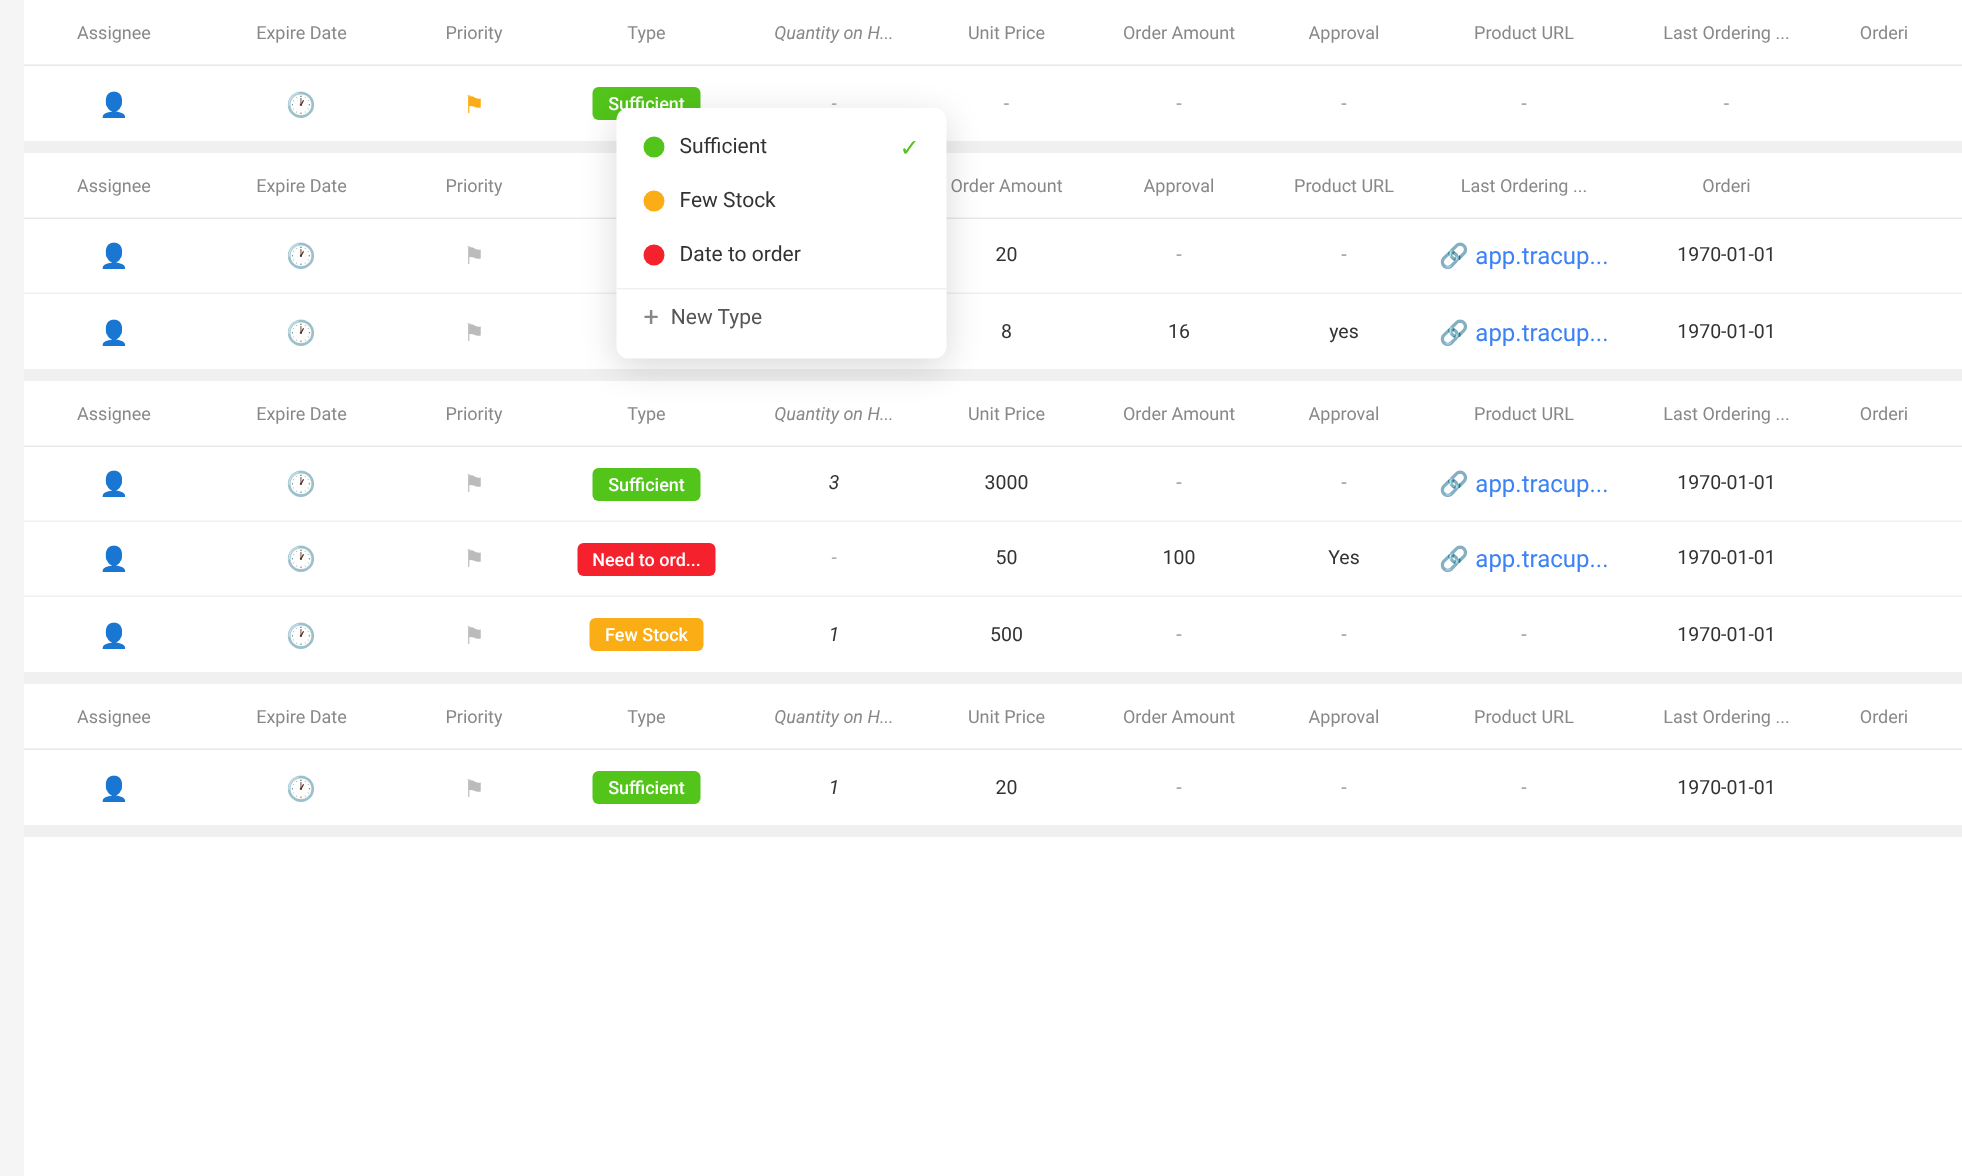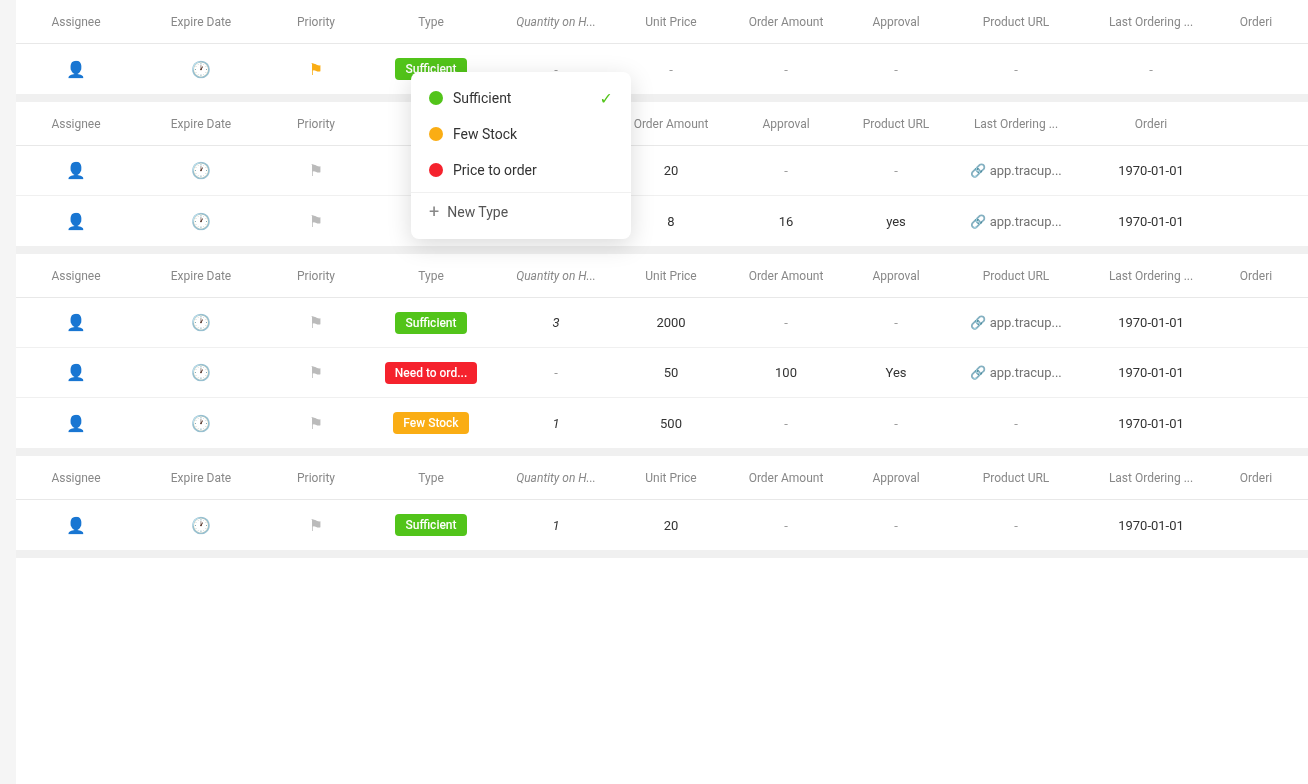--- a/index.html
+++ b/index.html
@@ -128,21 +128,21 @@
       border-top: 1px solid #f0f0f0;
       margin-top: 4px;
     }
     .plus-icon {
       font-size: 18px;
       color: #888;
       line-height: 1;
     }
 
     .dash { color: #999; }
-    .link-text { color: #737373; font-size: 13px; }
+    .link-text { color: #3b82f6; font-size: 16px; }
 
     
     .badge-n-partial {
       display: inline-block;
       width: 22px;
       height: 24px;
       border-radius: 4px;
       font-size: 12px;
       font-weight: 500;
       color: #fff;
@@ -249,21 +249,21 @@
       <div class="col-orderi">Orderi</div>
     </div>
     <div class="table-row">
       <div class="col-assignee"><span class="icon-user">👤</span></div>
       <div class="col-expire"><span class="icon-clock">🕐</span></div>
       <div class="col-priority"><span class="icon-flag">⚑</span></div>
       <div class="col-type">
         <span class="badge badge-sufficient">Sufficient</span>
       </div>
       <div class="col-qty">3</div>
-      <div class="col-unit">2000</div>
+      <div class="col-unit">3000</div>
       <div class="col-order-amt dash">-</div>
       <div class="col-approval dash">-</div>
       <div class="col-url"><span class="link-text">🔗 app.tracup...</span></div>
       <div class="col-last-order">1970-01-01</div>
       <div class="col-orderi"></div>
     </div>
     <div class="table-row">
       <div class="col-assignee"><span class="icon-user">👤</span></div>
       <div class="col-expire"><span class="icon-clock">🕐</span></div>
       <div class="col-priority"><span class="icon-flag">⚑</span></div>
@@ -331,21 +331,21 @@
       <span class="dot dot-green"></span>
       <span>Sufficient</span>
       <span class="check-icon">✓</span>
     </div>
     <div class="dropdown-item">
       <span class="dot dot-yellow"></span>
       <span>Few Stock</span>
     </div>
     <div class="dropdown-item">
       <span class="dot dot-red"></span>
-      <span>Price to order</span>
+      <span>Date to order</span>
     </div>
     <div class="new-type-item">
       <span class="plus-icon">+</span>
       <span>New Type</span>
     </div>
   </div>
 
 </div>
 
 </body></html>

